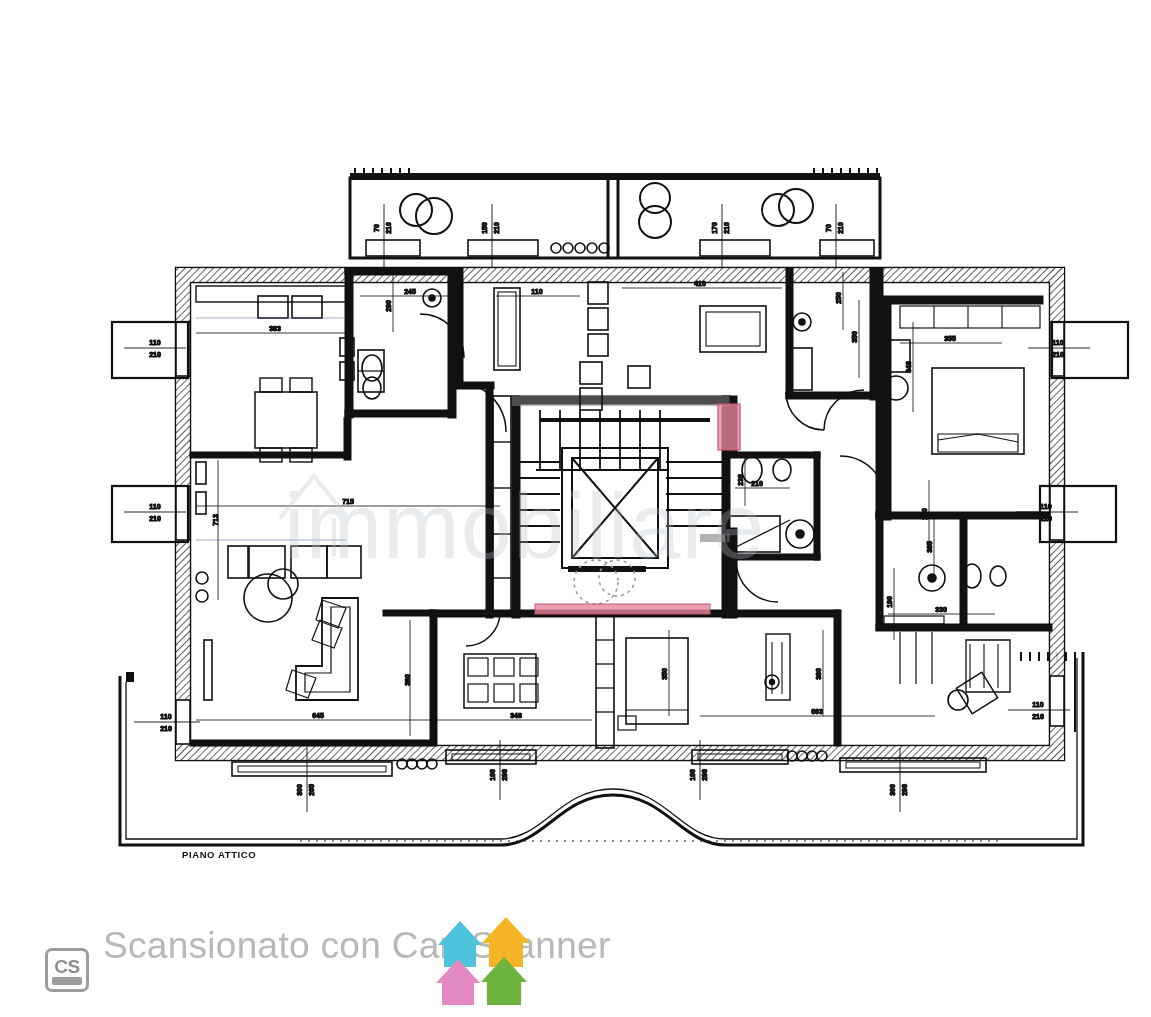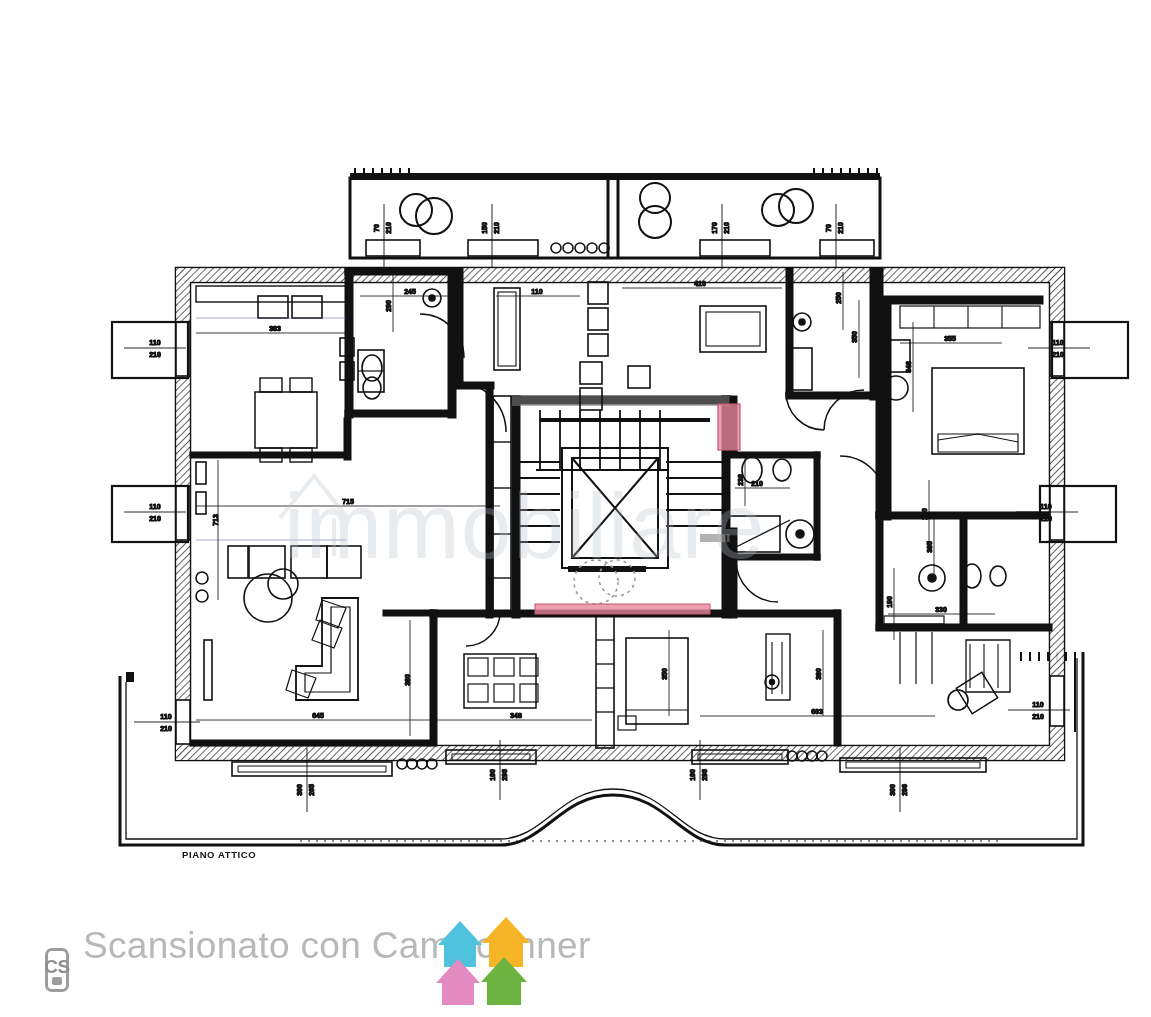--- a/index.html
+++ b/index.html
@@ -50,21 +50,21 @@
   #camscanner-footer {
     position: absolute;
     left: 45px;
     top: 918px;
     height: 56px;
     display: flex;
     align-items: center;
     gap: 14px;
   }
   #cs-logo {
-    width: 24px;
+    width: 44px;
     height: 44px;
     border: 3px solid #9d9d9d;
     border-radius: 7px;
     box-sizing: border-box;
     display: flex;
     align-items: center;
     justify-content: center;
     background: #ffffff;
     position: relative;
     margin-top: 48px;

